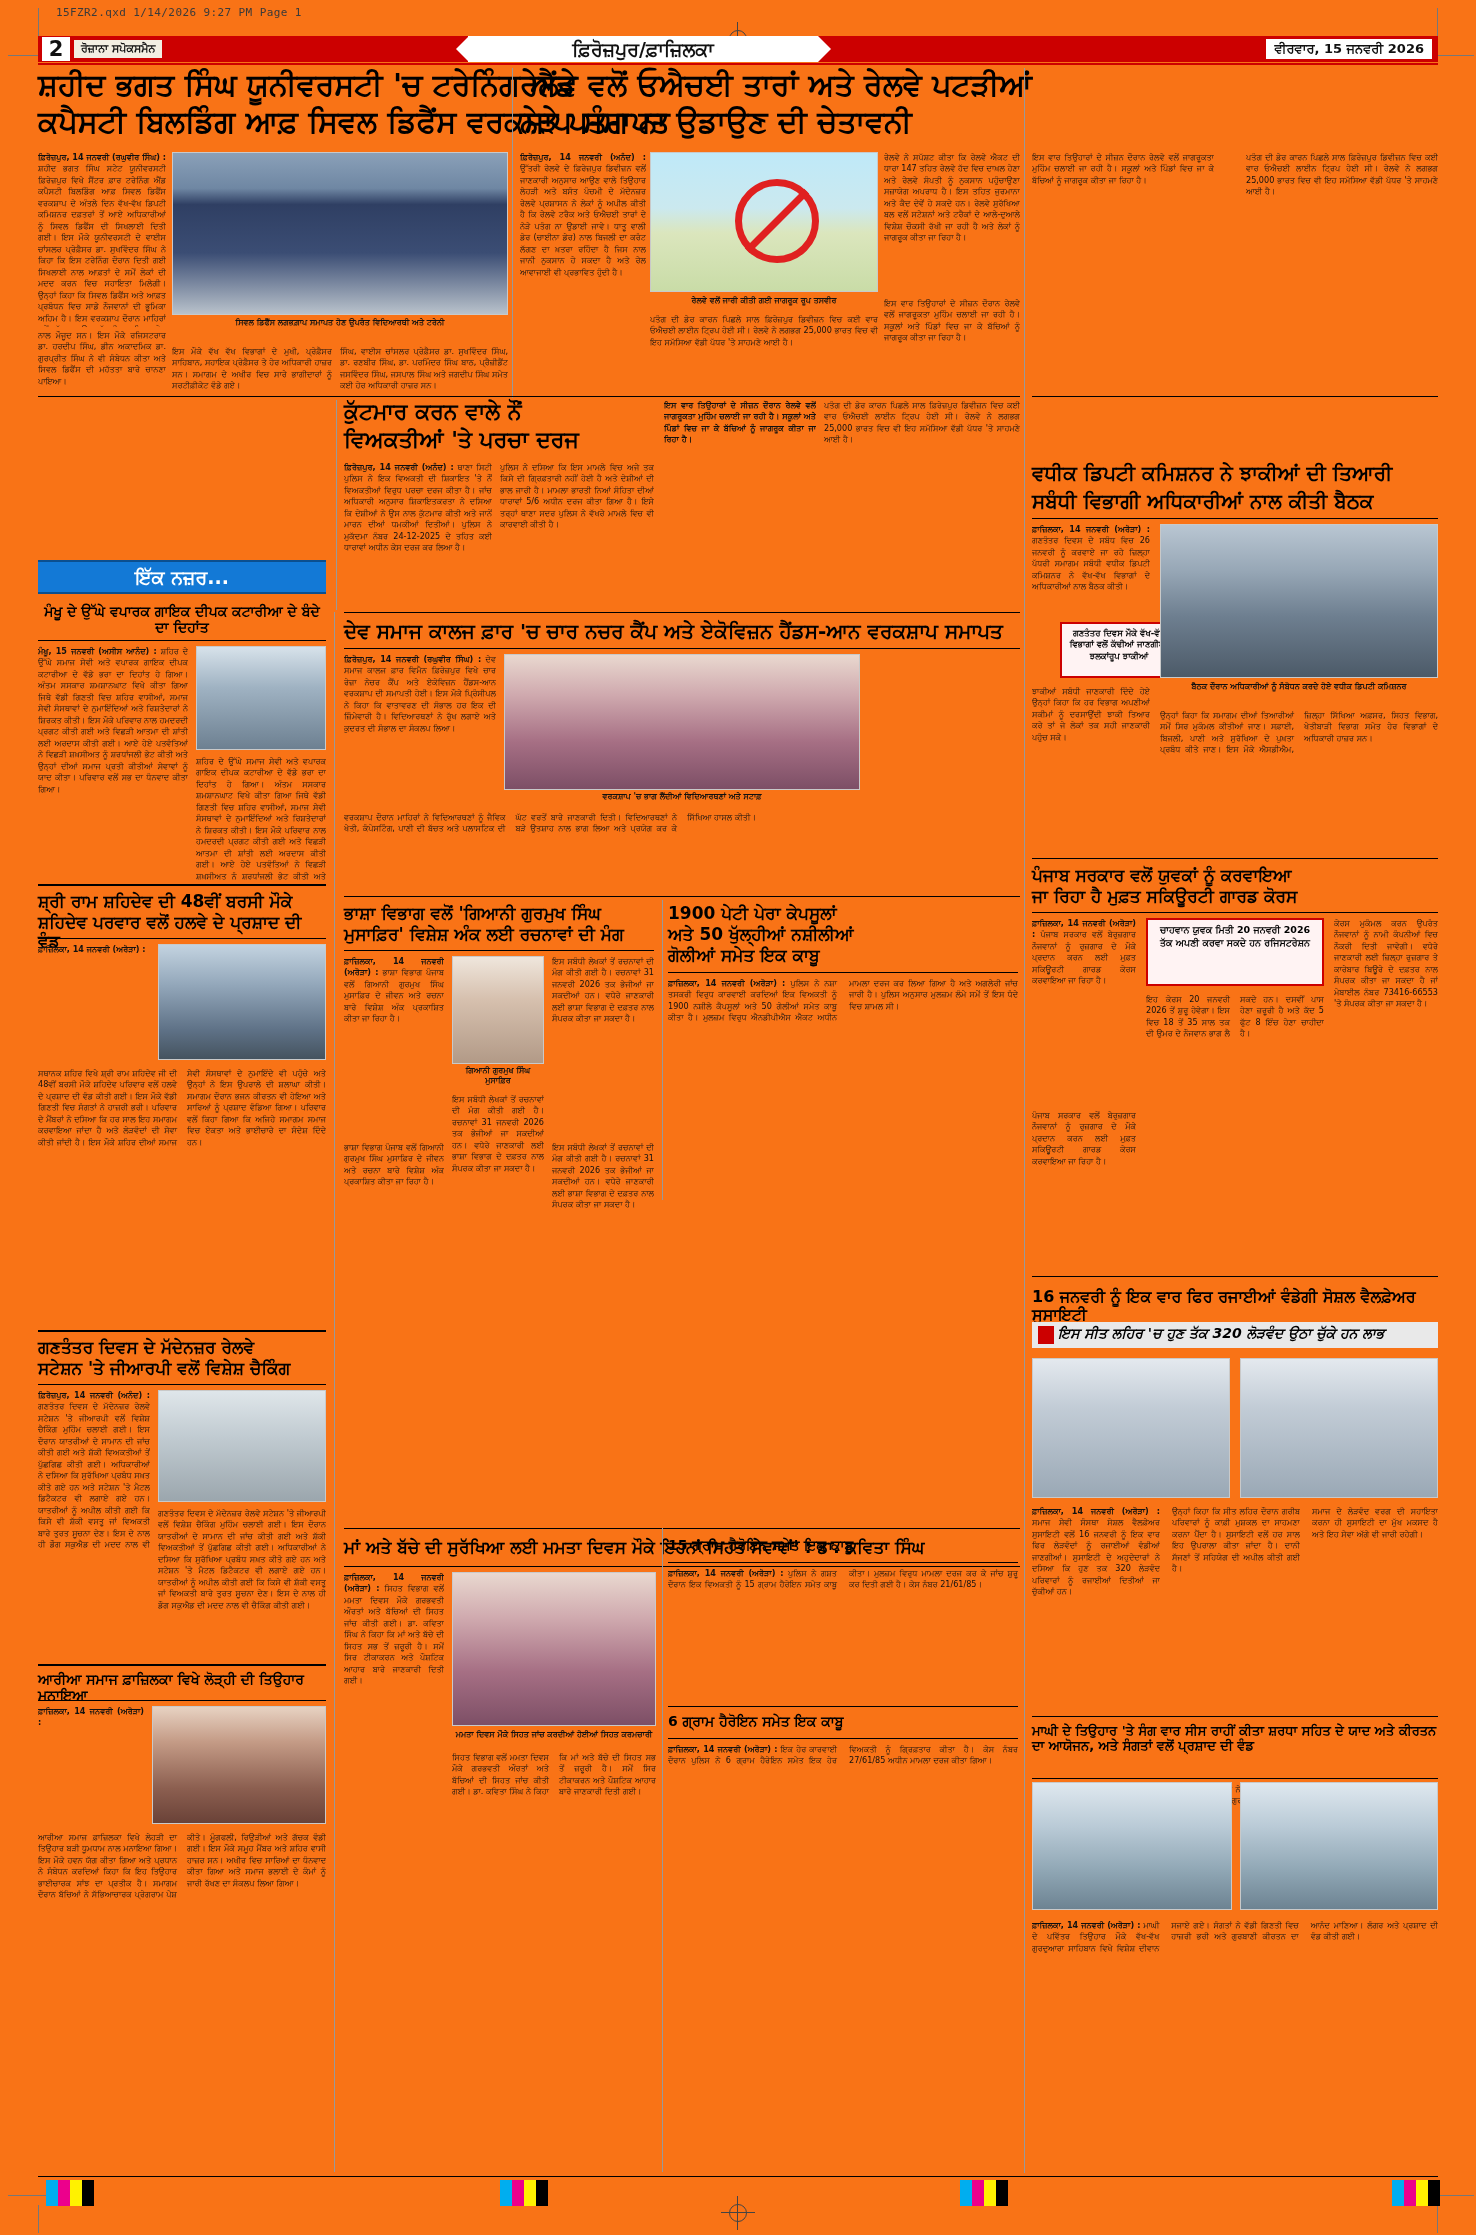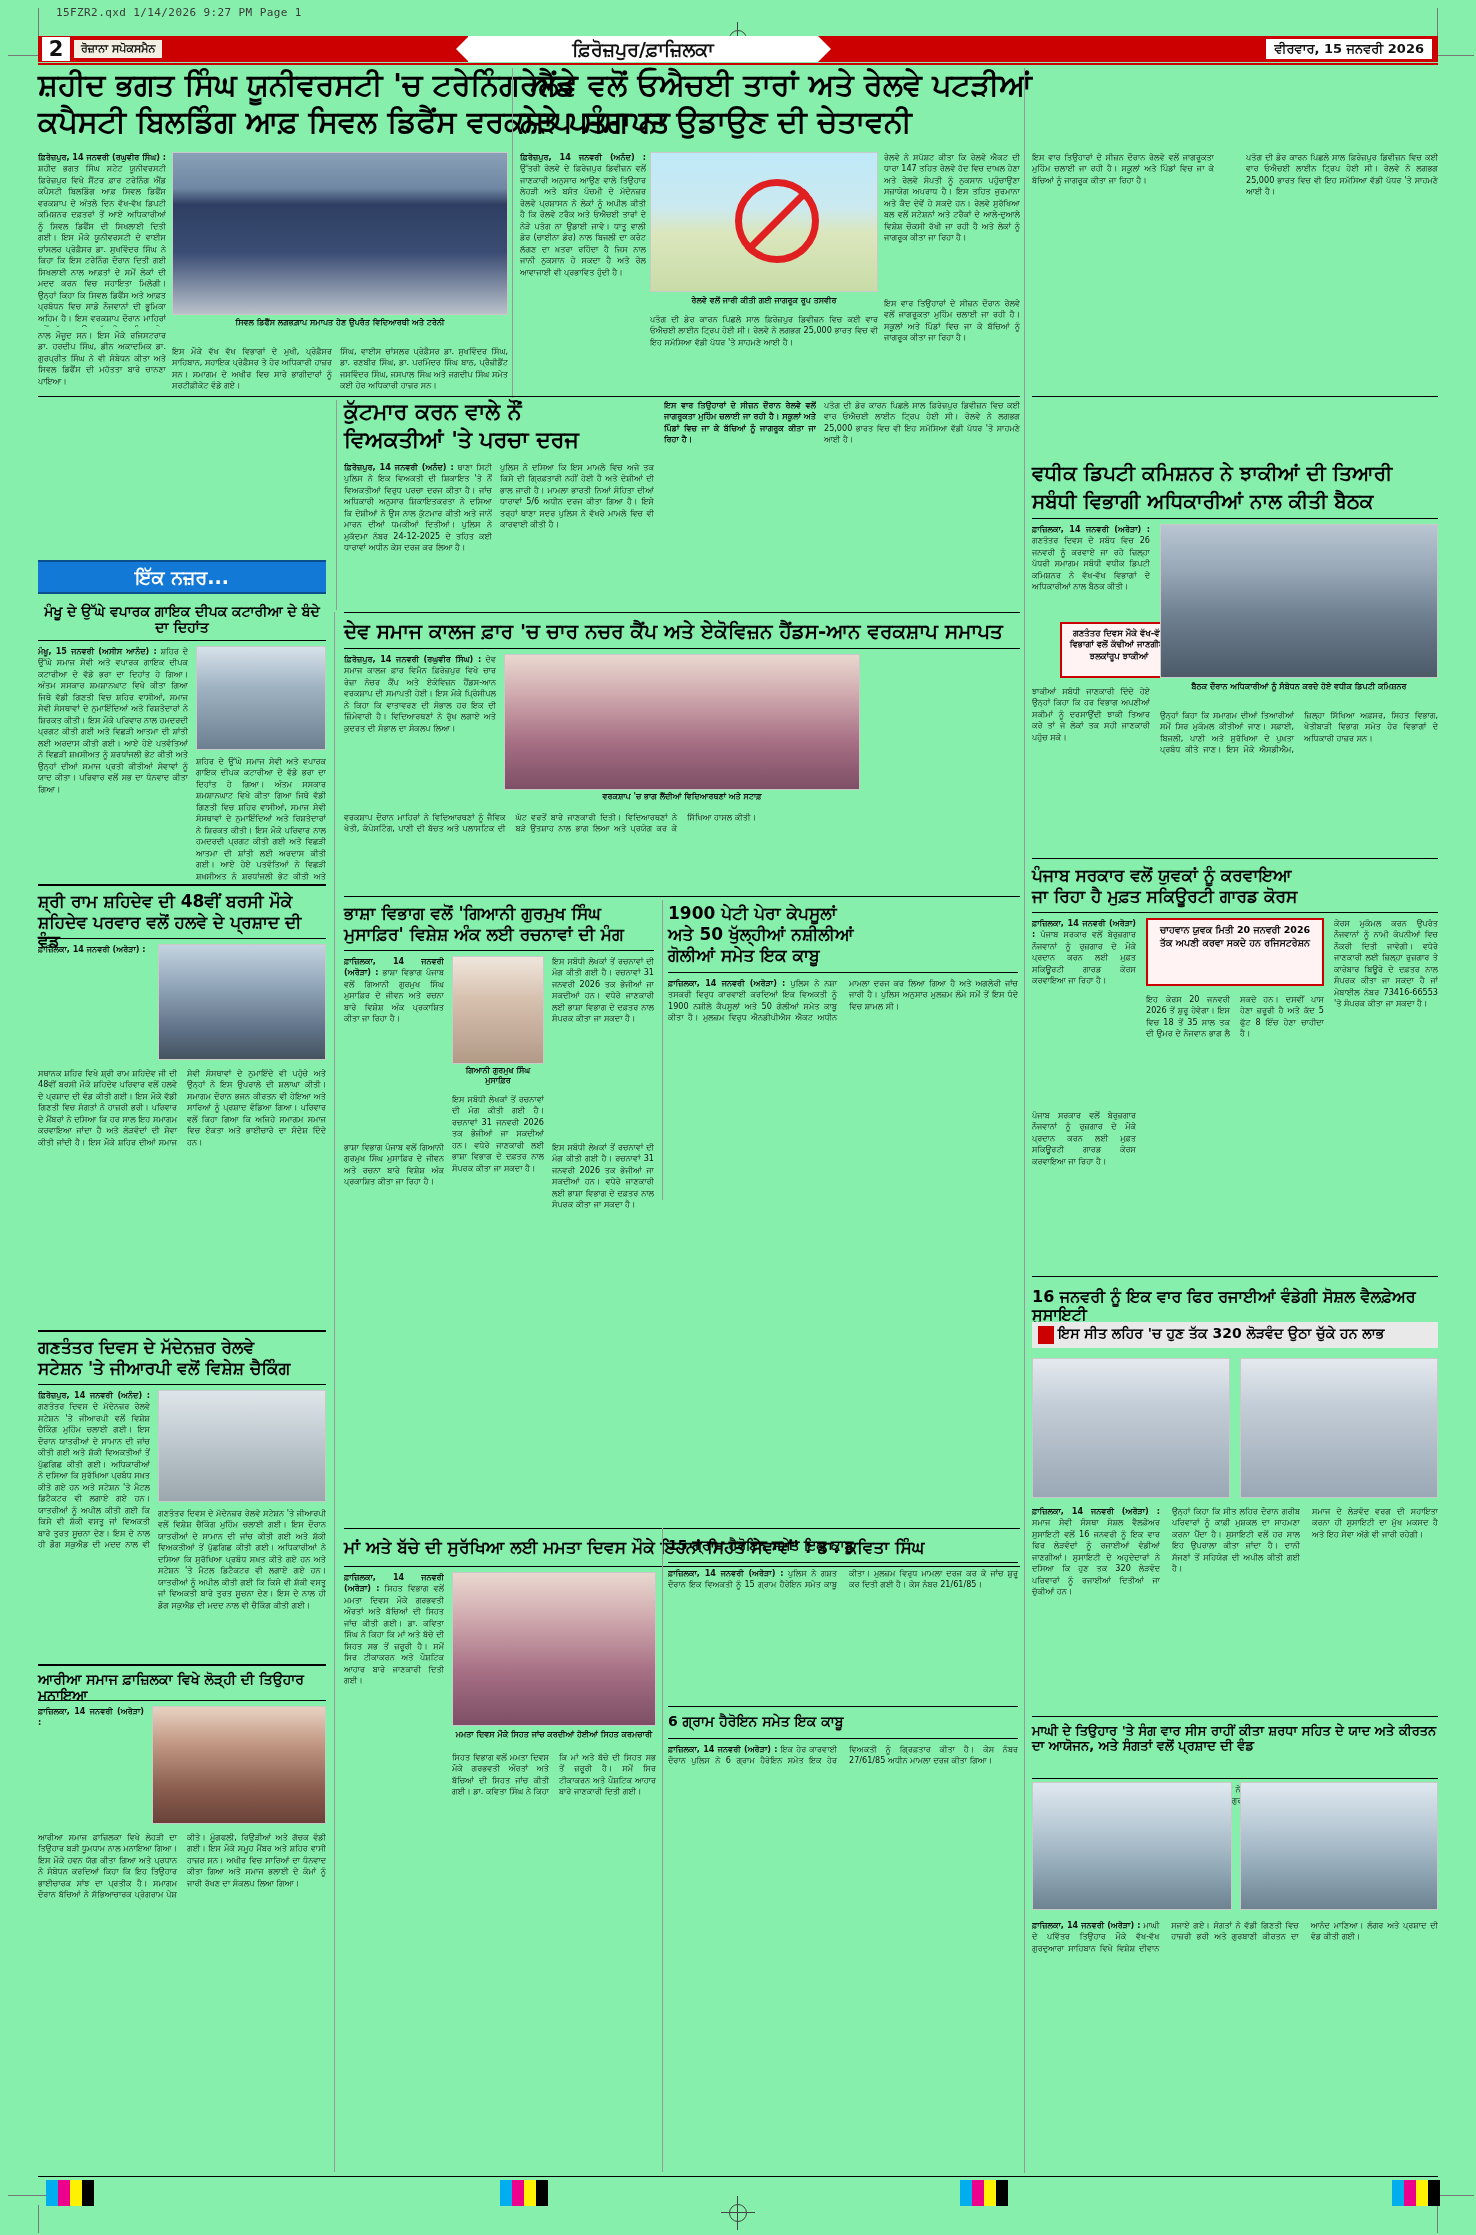--- a/index.html
+++ b/index.html
@@ -4,21 +4,21 @@
 <style>
   * { box-sizing: border-box; }
   html, body { margin:0; padding:0; }
   body {
     width:1476px; height:2235px;
     background:#fff;
     font-family:"DejaVu Sans","Liberation Sans",sans-serif;
     position:relative;
     overflow:hidden;
   }
-  .page { position:absolute; left:0; top:0; width:1476px; height:2235px; background:#86efac; }
+  .page { position:absolute; left:0; top:0; width:1476px; height:2235px; background:#f97316; }
 
   
   .slug {
     position:absolute; left:56px; top:6px;
     font-family:"DejaVu Sans Mono","Liberation Mono",monospace;
     font-size:11px; color:#3a3a3a; letter-spacing:.4px; white-space:nowrap;
   }
   .crop-v { position:absolute; background:#777; }
   .reg-mark { position:absolute; width:34px; height:34px; }
   .reg-mark:before, .reg-mark:after { content:""; position:absolute; background:#444; }
@@ -338,21 +338,21 @@
   <div class="redbox" style="left:1146px; top:918px; width:178px; height:68px; font-size:9.5px;">ਚਾਹਵਾਨ ਯੁਵਕ ਮਿਤੀ 20 ਜਨਵਰੀ 2026 ਤੱਕ ਅਪਣੀ ਕਰਵਾ ਸਕਦੇ ਹਨ ਰਜਿਸਟਰੇਸ਼ਨ</div>
   <div class="body-col" style="left:1146px; top:994px; width:178px; height:230px; column-count:2; column-gap:10px;">ਇਹ ਕੋਰਸ 20 ਜਨਵਰੀ 2026 ਤੋਂ ਸ਼ੁਰੂ ਹੋਵੇਗਾ। ਇਸ ਵਿਚ 18 ਤੋਂ 35 ਸਾਲ ਤਕ ਦੀ ਉਮਰ ਦੇ ਨੌਜਵਾਨ ਭਾਗ ਲੈ ਸਕਦੇ ਹਨ। ਦਸਵੀਂ ਪਾਸ ਹੋਣਾ ਜ਼ਰੂਰੀ ਹੈ ਅਤੇ ਕੱਦ 5 ਫੁੱਟ 8 ਇੰਚ ਹੋਣਾ ਚਾਹੀਦਾ ਹੈ।</div>
   <div class="body-col" style="left:1334px; top:918px; width:104px; height:306px;">ਕੋਰਸ ਮੁਕੰਮਲ ਕਰਨ ਉਪਰੰਤ ਨੌਜਵਾਨਾਂ ਨੂੰ ਨਾਮੀ ਕੰਪਨੀਆਂ ਵਿਚ ਨੌਕਰੀ ਦਿਤੀ ਜਾਵੇਗੀ। ਵਧੇਰੇ ਜਾਣਕਾਰੀ ਲਈ ਜ਼ਿਲ੍ਹਾ ਰੁਜ਼ਗਾਰ ਤੇ ਕਾਰੋਬਾਰ ਬਿਊਰੋ ਦੇ ਦਫ਼ਤਰ ਨਾਲ ਸੰਪਰਕ ਕੀਤਾ ਜਾ ਸਕਦਾ ਹੈ ਜਾਂ ਮੋਬਾਈਲ ਨੰਬਰ 73416-66553 'ਤੇ ਸੰਪਰਕ ਕੀਤਾ ਜਾ ਸਕਦਾ ਹੈ।</div>
   <div class="body-col" style="left:1032px; top:1110px; width:104px; height:114px;">ਪੰਜਾਬ ਸਰਕਾਰ ਵਲੋਂ ਬੇਰੁਜ਼ਗਾਰ ਨੌਜਵਾਨਾਂ ਨੂੰ ਰੁਜ਼ਗਾਰ ਦੇ ਮੌਕੇ ਪ੍ਰਦਾਨ ਕਰਨ ਲਈ ਮੁਫ਼ਤ ਸਕਿਊਰਟੀ ਗਾਰਡ ਕੋਰਸ ਕਰਵਾਇਆ ਜਾ ਰਿਹਾ ਹੈ।</div>
 
   <div class="rule thin" style="left:1032px; top:1276px; width:406px;"></div>
 
   <div class="hl sm" style="left:1032px; top:1288px; width:406px; font-size:16px;">16 ਜਨਵਰੀ ਨੂੰ ਇਕ ਵਾਰ ਫਿਰ ਰਜਾਈਆਂ ਵੰਡੇਗੀ ਸੋਸ਼ਲ ਵੈਲਫ਼ੇਅਰ ਸੁਸਾਇਟੀ</div>
   <div class="greybar" style="left:1032px; top:1322px; width:406px; height:26px;"></div>
   <div class="red-sq" style="left:1038px; top:1326px; width:16px; height:18px;"></div>
-  <div class="hl sm" style="left:1058px; top:1326px; width:376px; font-size:14px; text-align:left;">ਇਸ ਸੀਤ ਲਹਿਰ 'ਚ ਹੁਣ ਤੱਕ 320 ਲੋੜਵੰਦ ਉਠਾ ਚੁੱਕੇ ਹਨ ਲਾਭ</div>
+  <div class="hl sm" style="left:1058px; top:1326px; width:376px; font-size:14px; text-align:left;font-style:italic;">ਇਸ ਸੀਤ ਲਹਿਰ 'ਚ ਹੁਣ ਤੱਕ 320 ਲੋੜਵੰਦ ਉਠਾ ਚੁੱਕੇ ਹਨ ਲਾਭ</div>
 
   <div class="photo ph-portrait" style="left:1032px; top:1358px; width:198px; height:140px;"></div>
   <div class="photo ph-portrait" style="left:1240px; top:1358px; width:198px; height:140px;"></div>
 
   <div class="body-col" style="left:1032px; top:1506px; width:128px; height:200px;">
     <b>ਫ਼ਾਜ਼ਿਲਕਾ, 14 ਜਨਵਰੀ (ਅਰੋੜਾ) :</b>
     <span>ਸਮਾਜ ਸੇਵੀ ਸੰਸਥਾ ਸੋਸ਼ਲ ਵੈਲਫ਼ੇਅਰ ਸੁਸਾਇਟੀ ਵਲੋਂ 16 ਜਨਵਰੀ ਨੂੰ ਇਕ ਵਾਰ ਫਿਰ ਲੋੜਵੰਦਾਂ ਨੂੰ ਰਜਾਈਆਂ ਵੰਡੀਆਂ ਜਾਣਗੀਆਂ। ਸੁਸਾਇਟੀ ਦੇ ਅਹੁਦੇਦਾਰਾਂ ਨੇ ਦਸਿਆ ਕਿ ਹੁਣ ਤਕ 320 ਲੋੜਵੰਦ ਪਰਿਵਾਰਾਂ ਨੂੰ ਰਜਾਈਆਂ ਦਿਤੀਆਂ ਜਾ ਚੁੱਕੀਆਂ ਹਨ।</span>
   </div>
   <div class="body-col" style="left:1172px; top:1506px; width:128px; height:200px;">ਉਨ੍ਹਾਂ ਕਿਹਾ ਕਿ ਸੀਤ ਲਹਿਰ ਦੌਰਾਨ ਗਰੀਬ ਪਰਿਵਾਰਾਂ ਨੂੰ ਕਾਫ਼ੀ ਮੁਸ਼ਕਲ ਦਾ ਸਾਹਮਣਾ ਕਰਨਾ ਪੈਂਦਾ ਹੈ। ਸੁਸਾਇਟੀ ਵਲੋਂ ਹਰ ਸਾਲ ਇਹ ਉਪਰਾਲਾ ਕੀਤਾ ਜਾਂਦਾ ਹੈ। ਦਾਨੀ ਸੱਜਣਾਂ ਤੋਂ ਸਹਿਯੋਗ ਦੀ ਅਪੀਲ ਕੀਤੀ ਗਈ ਹੈ।</div>
   <div class="body-col" style="left:1312px; top:1506px; width:126px; height:200px;">ਸਮਾਜ ਦੇ ਲੋੜਵੰਦ ਵਰਗ ਦੀ ਸਹਾਇਤਾ ਕਰਨਾ ਹੀ ਸੁਸਾਇਟੀ ਦਾ ਮੁੱਖ ਮਕਸਦ ਹੈ ਅਤੇ ਇਹ ਸੇਵਾ ਅੱਗੇ ਵੀ ਜਾਰੀ ਰਹੇਗੀ।</div>

